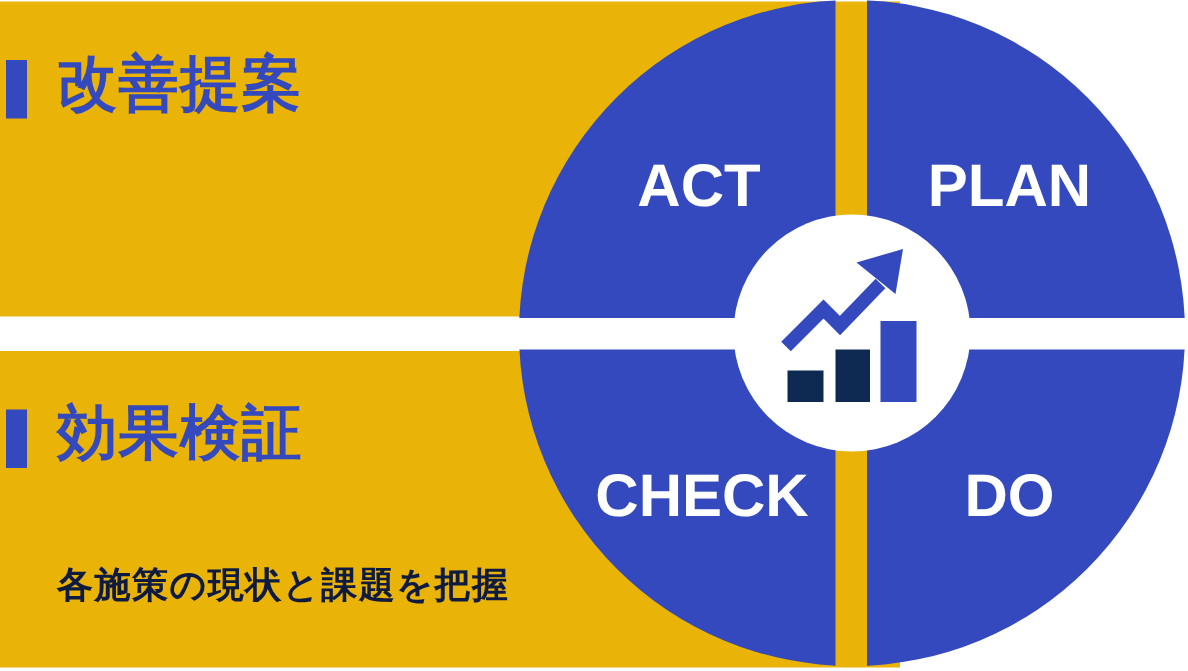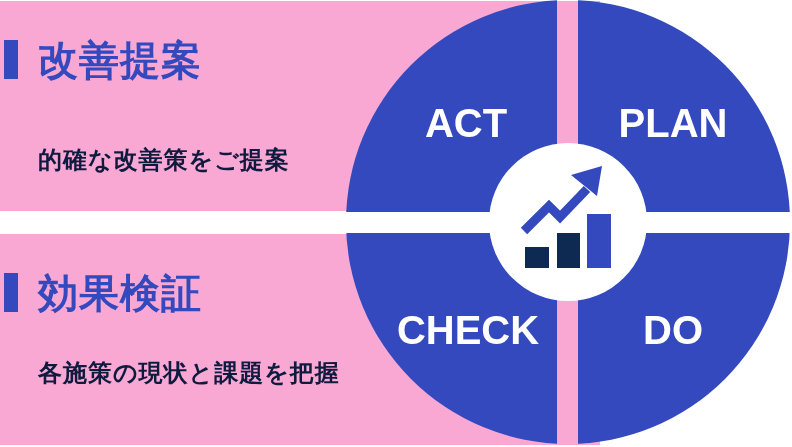--- a/index.html
+++ b/index.html
@@ -2,21 +2,21 @@
 <html><head>
 <meta charset="utf-8">
 <style>
   html, body { margin:0; padding:0; }
   body {
     width:792px; height:447px; position:relative; overflow:hidden;
     background:#ffffff;
     font-family:"DejaVu Sans", "Liberation Sans", sans-serif;
   }
   .panel {
-    position:absolute; left:0; width:600px; background:#f9a8d4;
+    position:absolute; left:0; width:600px; background:#eab308;font-family:Liberation Mono, monospace;
   }
   .panel.top { top:1px; height:210px; }
   .panel.bottom { top:234px; height:211px; }
   .bullet {
     position:absolute; left:4px; width:14px; height:39px; background:#3349bd;
   }
   .title {
     position:absolute; left:38px; font-size:40px; font-weight:bold;
     color:#3349bd; letter-spacing:1px; white-space:nowrap; line-height:46px;
   }
@@ -29,27 +29,26 @@
     font-family:"Liberation Sans", "DejaVu Sans", sans-serif;
     font-weight:bold; font-size:40px; fill:#ffffff;
   }
 </style>
 </head>
 <body>
 
 <div class="panel top">
   <div class="bullet" style="top:39px;"></div>
   <div class="title" style="top:36px;">改善提案</div>
-  <div class="desc" style="top:140px;">的確な改善策をご提案</div>
 </div>
 
 <div class="panel bottom">
   <div class="bullet" style="top:39px;"></div>
   <div class="title" style="top:36px;">効果検証</div>
-  <div class="desc" style="top:120px;">各施策の現状と課題を把握</div>
+  <div class="desc" style="top:140px;">各施策の現状と課題を把握</div>
 </div>
 
 <svg class="diagram" viewBox="0 0 792 447" xmlns="http://www.w3.org/2000/svg">
   <defs>
     <clipPath id="circ">
         <circle cx="568" cy="222" r="222"></circle>
       </clipPath>
   </defs>
   <g clip-path="url(#circ)">
     <rect x="346" y="0" width="211" height="212" fill="#3349bd"></rect>

